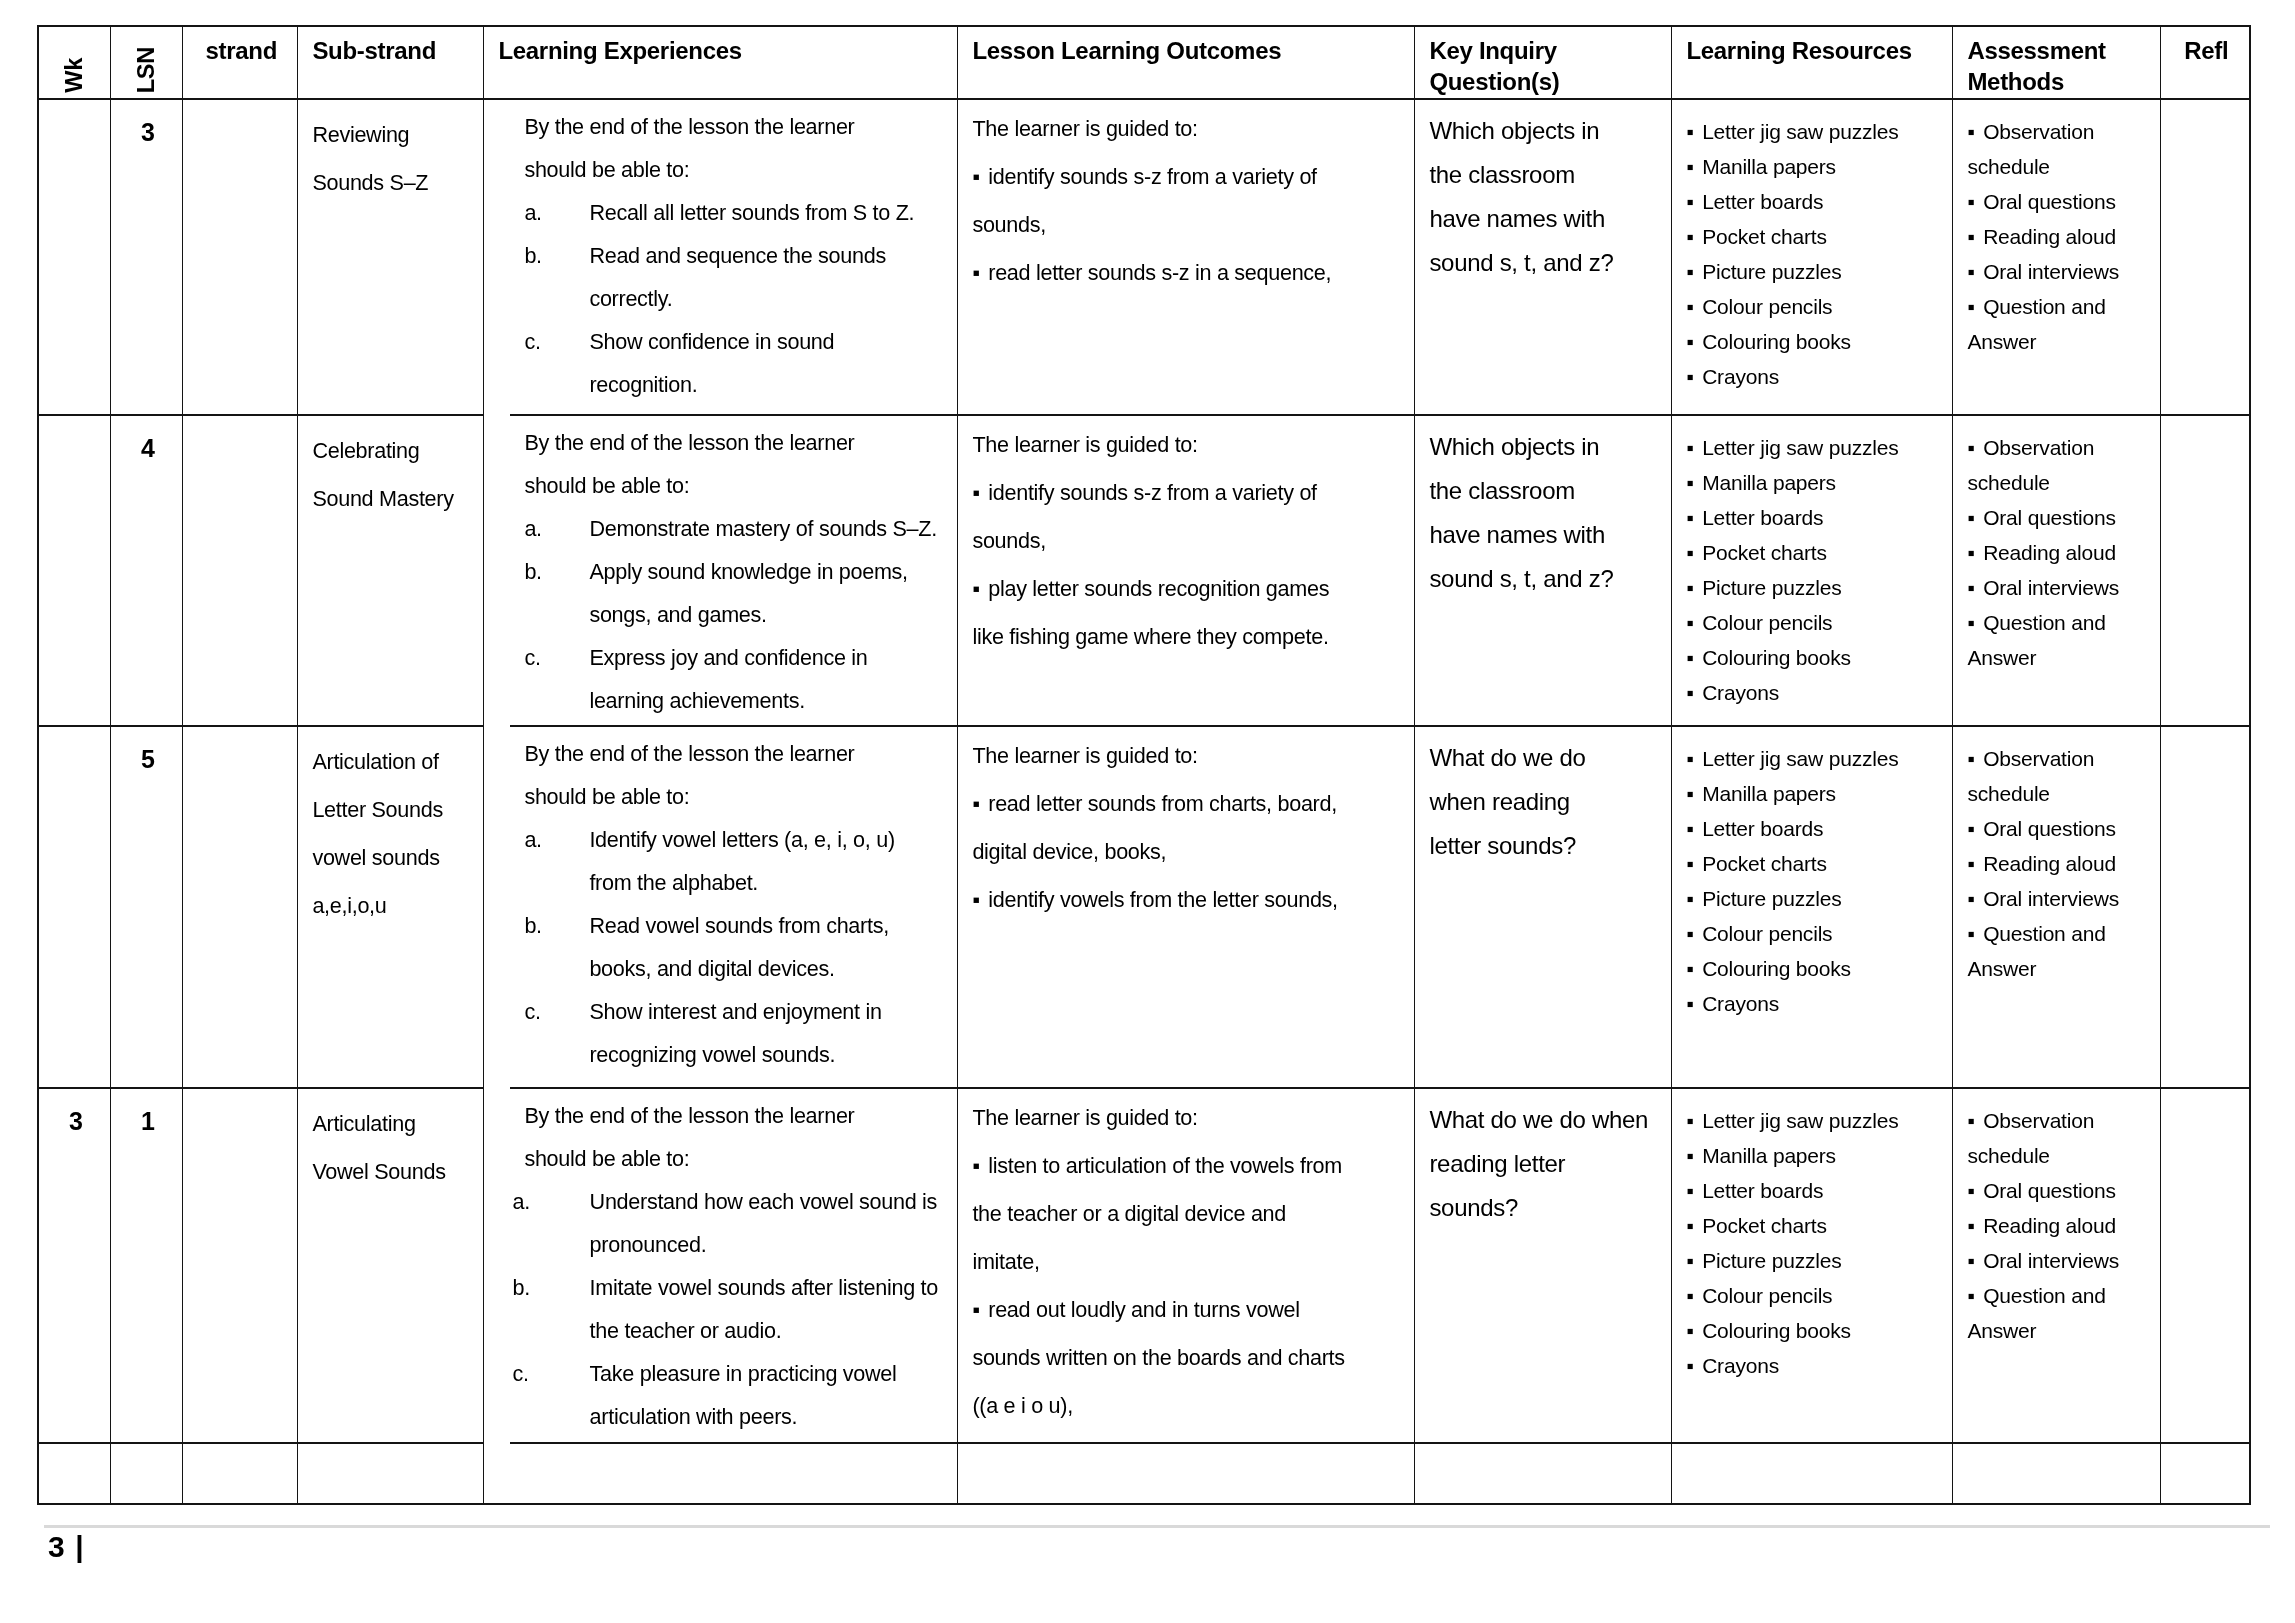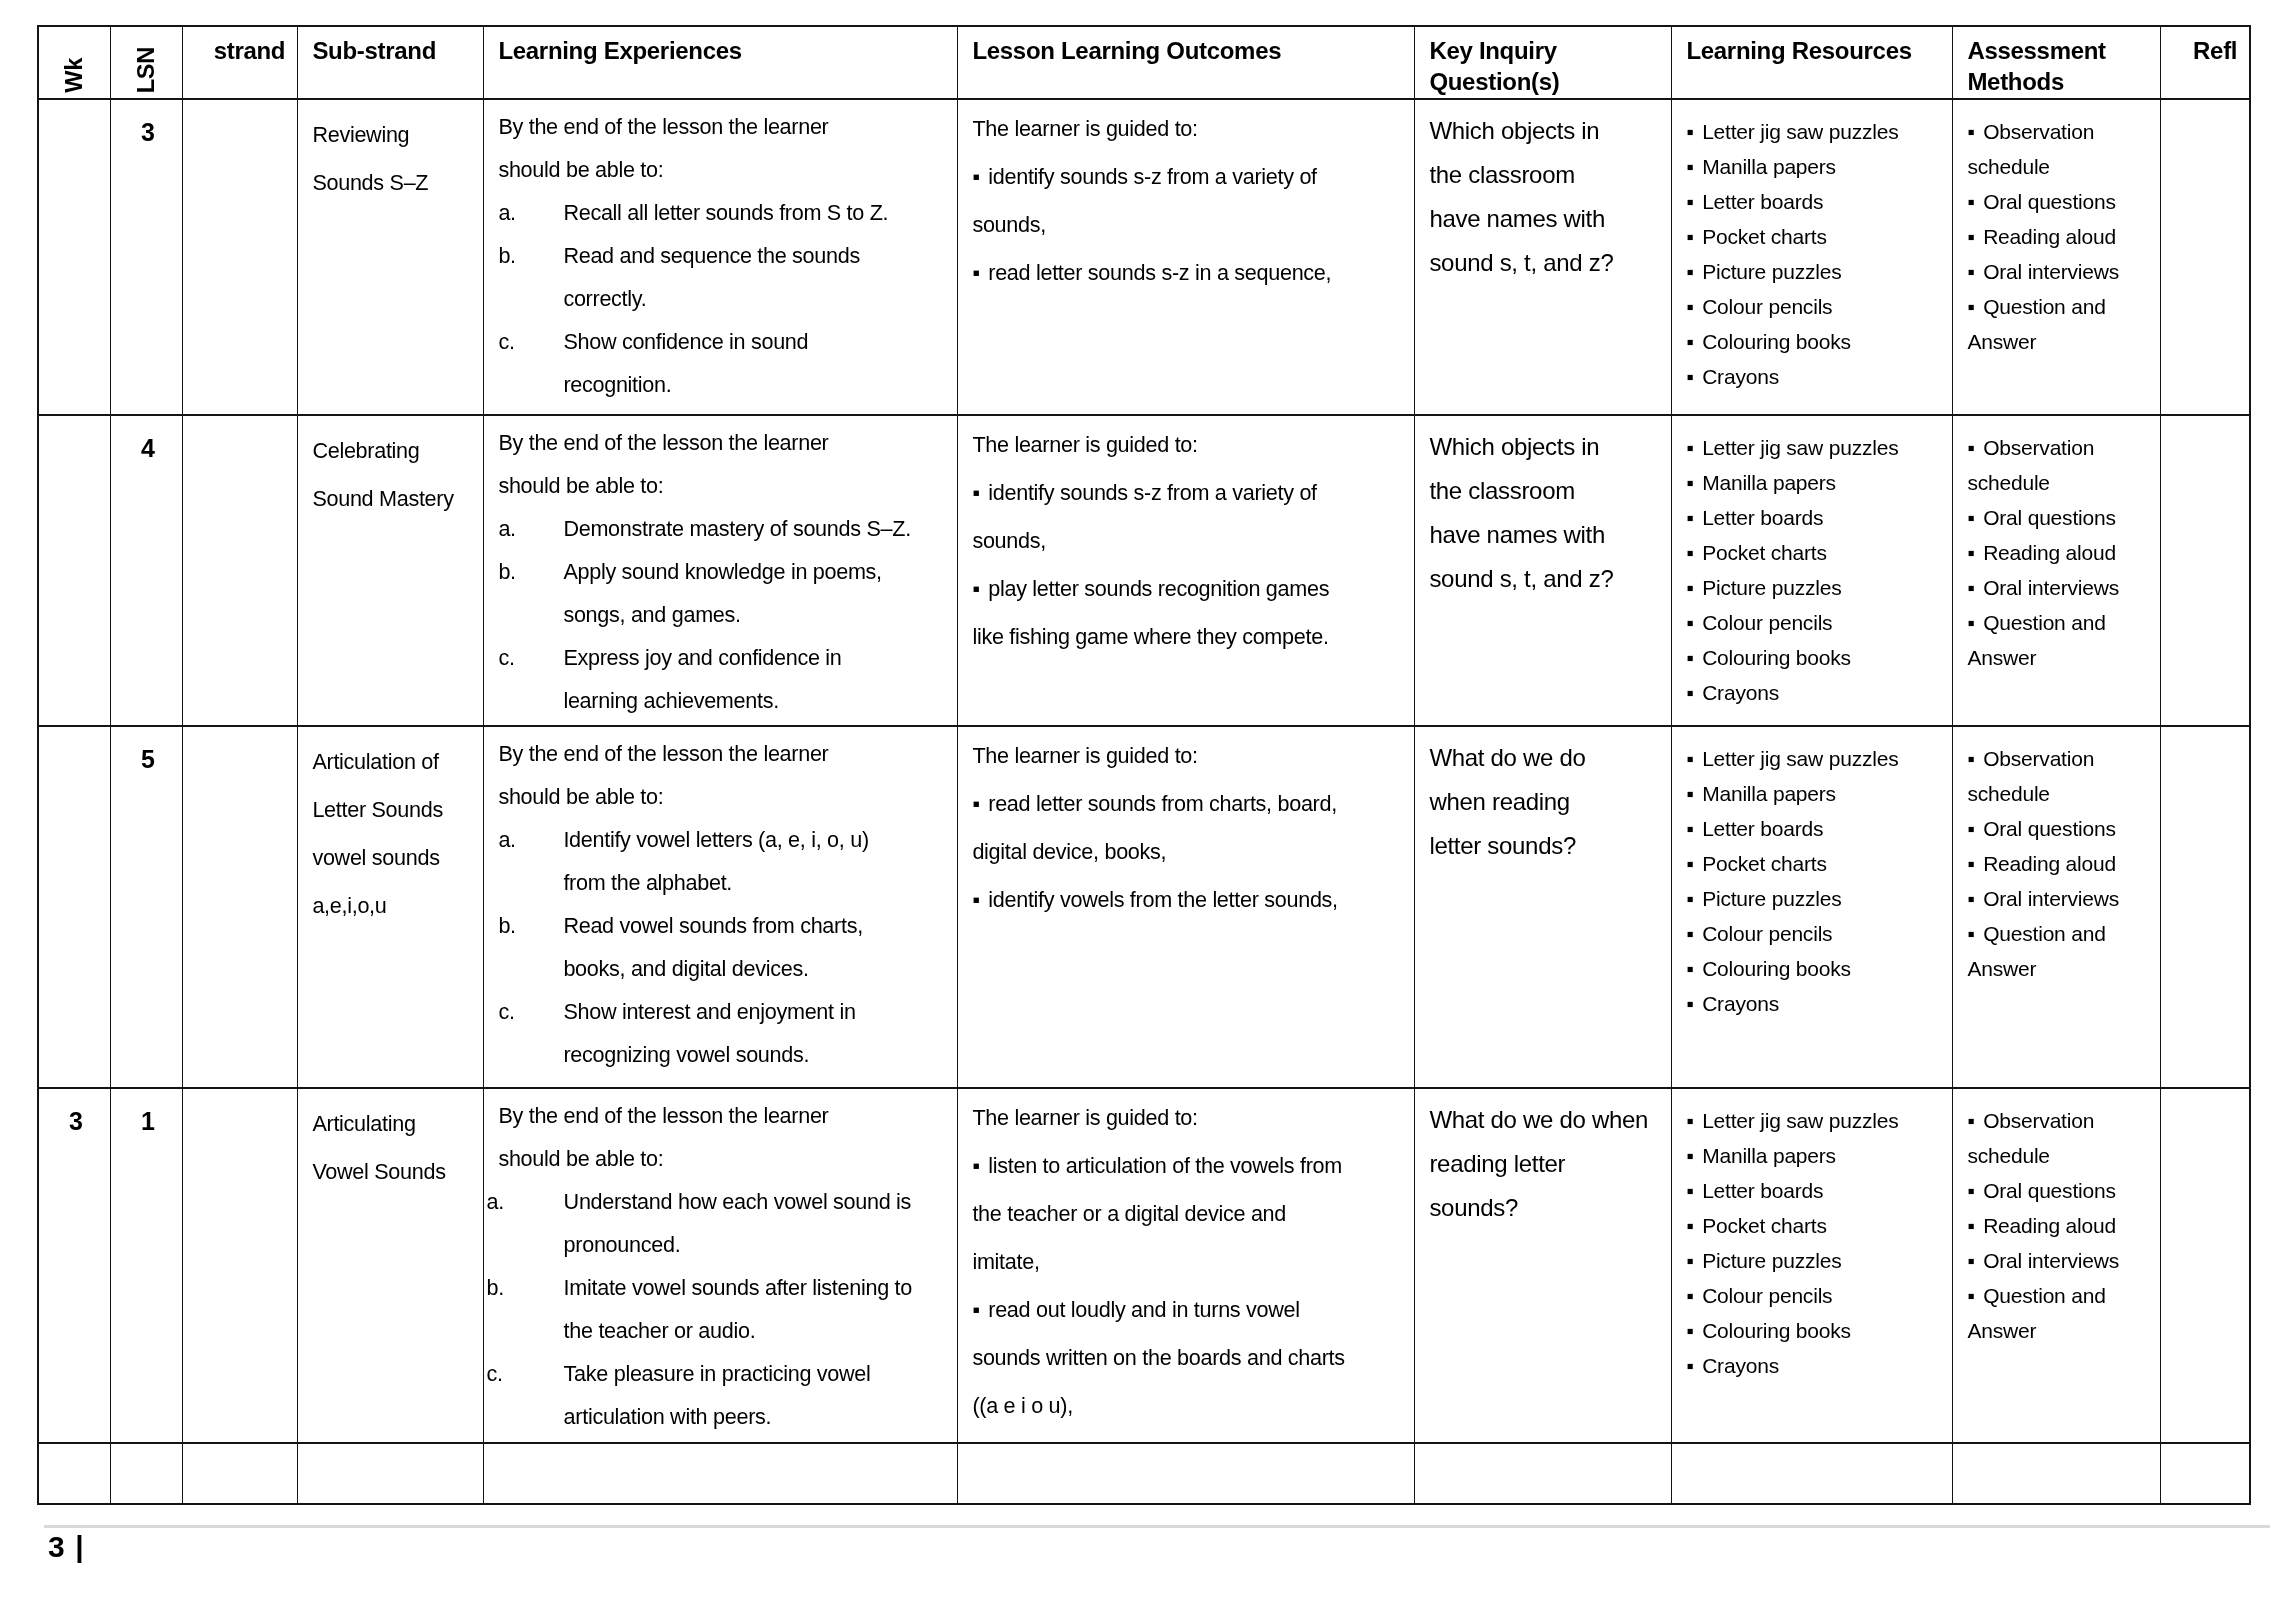--- a/index.html
+++ b/index.html
@@ -17,27 +17,27 @@
   .cell{
     border-right:1.3px solid var(--border,#141414);
     border-bottom:2.6px solid var(--border,#141414);
     box-sizing:border-box;overflow:hidden;
     padding:9.2px 11.8px 3.9px 14.4px;
     font-size:21.6px;line-height:43px;letter-spacing:-0.3px;
   }
   .schemetable > .cell:nth-child(10n){border-right:0;}
   .schemetable > .cell:nth-last-child(-n+10){border-bottom:0;}
   .h{font-weight:700;font-size:24px;line-height:31px;padding-top:7.9px;letter-spacing:-0.3px;}
-  .hc{text-align:right;}
+  .hc{text-align:center;}
   .vcell{display:flex;align-items:flex-end;justify-content:center;padding:0 0 5.2px 0;}
   .vlabel{writing-mode:vertical-rl;transform:rotate(180deg);font-weight:700;font-size:23.6px;}
   .pre{white-space:pre-line;}
   .num{font-size:25px;font-weight:700;text-align:center;padding-top:10.5px;}
   .sub{line-height:48px;padding-top:11px;padding-right:5.2px;}
-  .out{line-height:43px;padding-top:5.2px;}
+  .out{line-height:43px;padding-top:5.2px;margin-left:26px;}
   .oitem{display:flex;}
   .olabel{flex:0 0 65px;}
   .otext{flex:1 1 auto;}
   .edge .oitem{margin-left:-11.8px;}
   .edge .oitem .olabel{flex-basis:77px;padding-left:0;}
   .exp{line-height:48px;padding-top:5.2px;}
   .kiq{font-size:24px;line-height:44px;padding-top:9.2px;}
   .res,.asm{font-size:21px;line-height:35px;padding-top:14.4px;letter-spacing:-0.2px;}
   .bullet::before{content:"▪";margin-right:8.5px;}
   .footer-line{position:absolute;left:44px;top:1525px;width:2226px;height:2.6px;background:var(--footer_line,#d9d9d9);}

